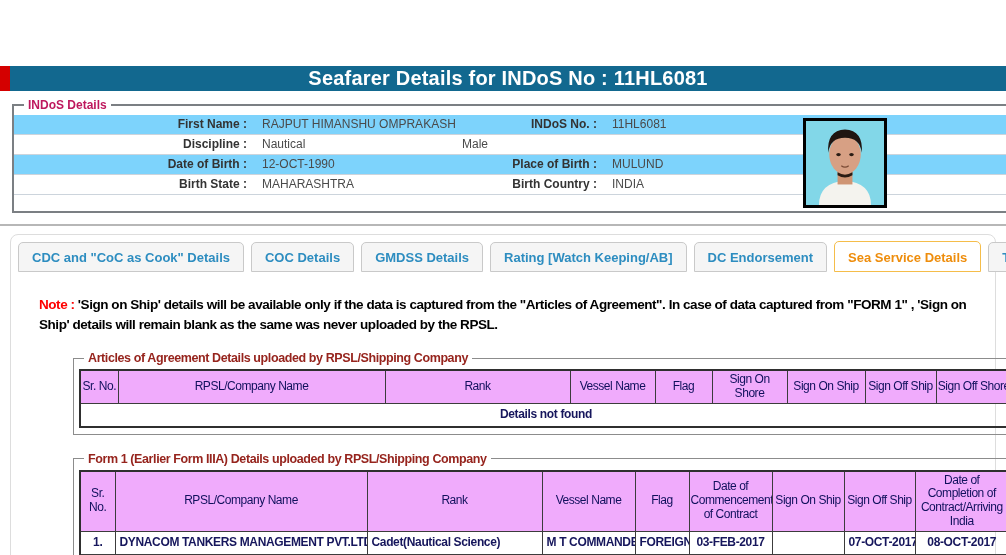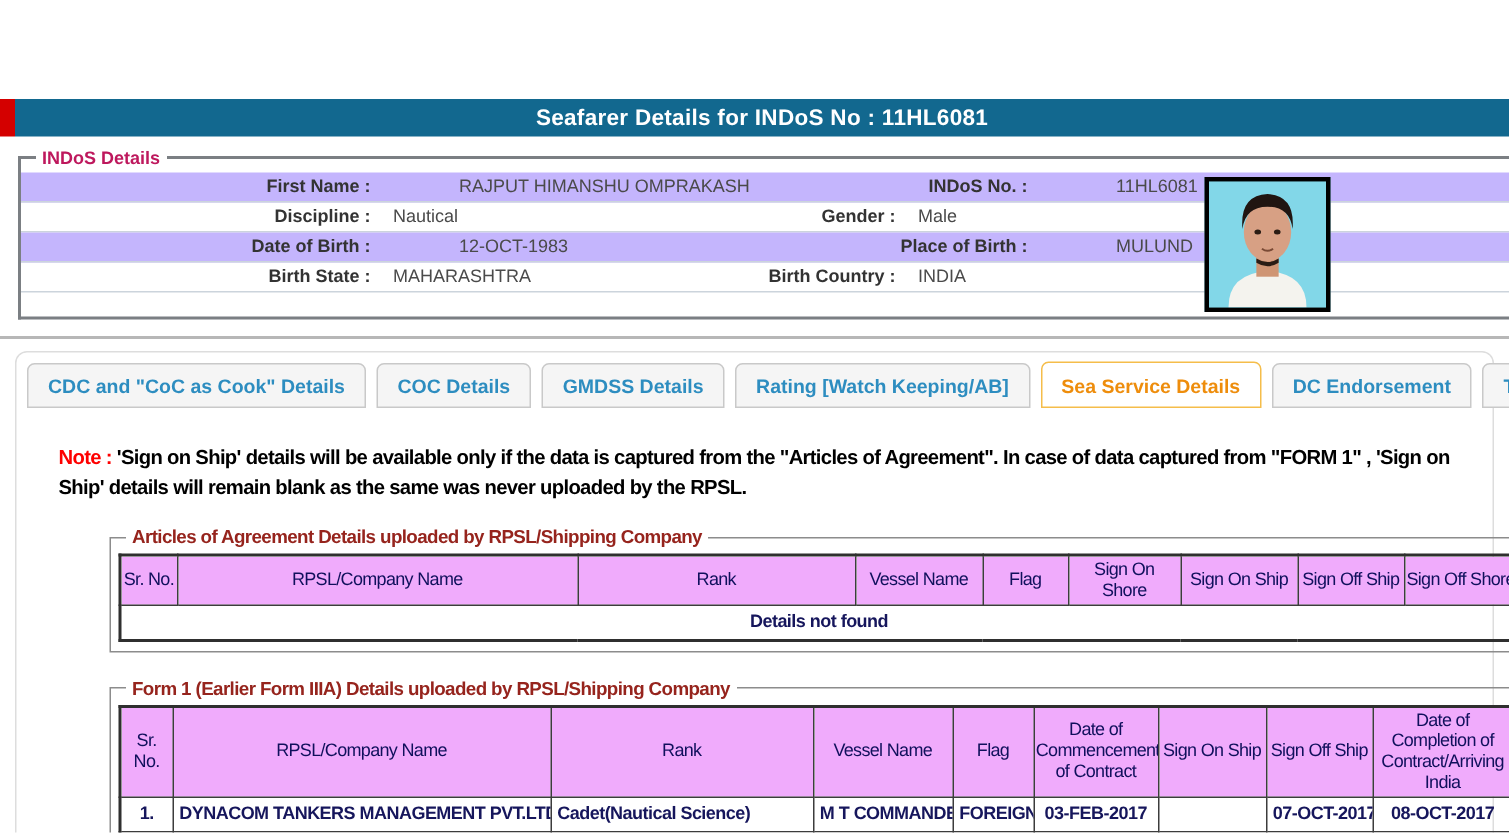--- a/index.html
+++ b/index.html
@@ -11,39 +11,39 @@
     -webkit-font-smoothing: antialiased;
   }
 
   
   .top-space { height: 66px; }
   .title-bar { display: flex; height: 25px; width: 100%; }
   .title-bar .red-edge { width: 10px; background: #d40000; }
   .title-bar .bar {
     flex: 1; background: #12688f; color: #fff;
     display: flex; align-items: center; justify-content: center;
-    font-size: 15px; font-weight: bold; letter-spacing: .2px;
+    font-size: 20px; font-weight: bold; letter-spacing: .2px;
   }
 
   
   fieldset.indos {
     margin: 7px 0 0 12px; width: calc(100% - 12px);
     border: 2px solid #7b7f83; border-right: none;
     position: relative; padding: 3px 0 16px 0;
   }
   fieldset.indos legend {
     margin-left: 10px; padding: 0 4px;
     color: #be185d; font-weight: bold; font-size: 12px;
   }
   .ind-row {
     display: grid; grid-template-columns: 240px 200px 150px auto;
     height: 20px; line-height: 19px; font-size: 12px;
     border-bottom: 1px solid #ccd4dc;
   }
-  .ind-row.alt { background: #c4b5fd; gap: 44px; }
+  .ind-row.alt { background: #7dd3fc; }
   .ind-label { text-align: right; font-weight: bold; color: #333; padding-right: 7px; white-space: nowrap; }
   .ind-value { color: #4a4a4a; padding-left: 8px; white-space: nowrap; }
 
   .photo {
     position: absolute; top: 6px; left: 789px;
     width: 84px; height: 90px;
     border: 3px solid #000; background: #82d7e8; overflow: hidden;
   }
   .photo svg { display:block; width: 100%; height: 100%; }
 
@@ -119,26 +119,25 @@
   <div id="indos-rows">
       <div class="ind-row alt">
         <span class="ind-label">First Name :</span>
         <span class="ind-value">RAJPUT HIMANSHU OMPRAKASH</span>
         <span class="ind-label">INDoS No. :</span>
         <span class="ind-value">11HL6081</span>
       </div>
       <div class="ind-row">
         <span class="ind-label">Discipline :</span>
         <span class="ind-value">Nautical</span>
-        <span class="ind-label">Gender :</span>
         <span class="ind-value">Male</span>
       </div>
       <div class="ind-row alt">
         <span class="ind-label">Date of Birth :</span>
-        <span class="ind-value">12-OCT-1983</span>
+        <span class="ind-value">12-OCT-1990</span>
         <span class="ind-label">Place of Birth :</span>
         <span class="ind-value">MULUND</span>
       </div>
       <div class="ind-row">
         <span class="ind-label">Birth State :</span>
         <span class="ind-value">MAHARASHTRA</span>
         <span class="ind-label">Birth Country :</span>
         <span class="ind-value">INDIA</span>
       </div>
     </div>
@@ -158,22 +157,22 @@
 </fieldset>
 
 <div class="page-hr"></div>
 
 <div class="tabs-widget">
   <div class="tab-bar" id="tab-bar">
       <div class="tab">CDC and "CoC as Cook" Details</div>
       <div class="tab">COC Details</div>
       <div class="tab">GMDSS Details</div>
       <div class="tab">Rating [Watch Keeping/AB]</div>
+      <div class="tab">DC Endorsement</div>
       <div class="tab active">Sea Service Details</div>
-      <div class="tab">DC Endorsement</div>
       <div class="tab">Training Details</div>
     </div>
 
   <div class="tab-content">
 
     <p class="note">
       <span class="note-prefix">Note :</span><span> 'Sign on Ship' details will be available only if the data is captured from the "Articles of Agreement". In case of data captured from "FORM 1" , 'Sign on Ship' details will remain blank as the same was never uploaded by the RPSL.</span>
     </p>
 
     <fieldset class="tbl">

